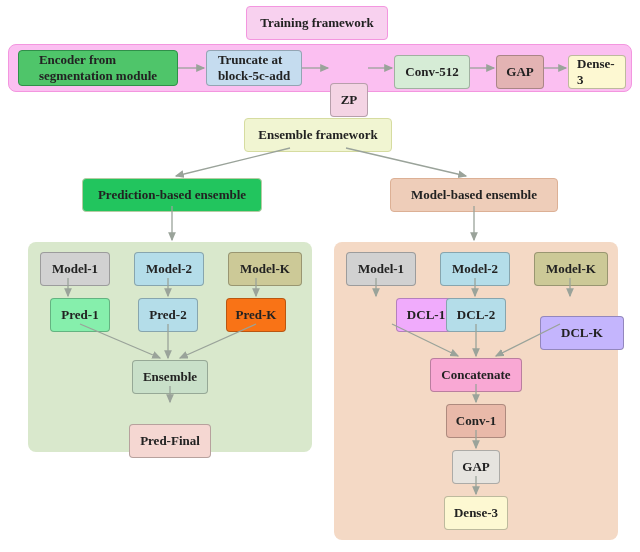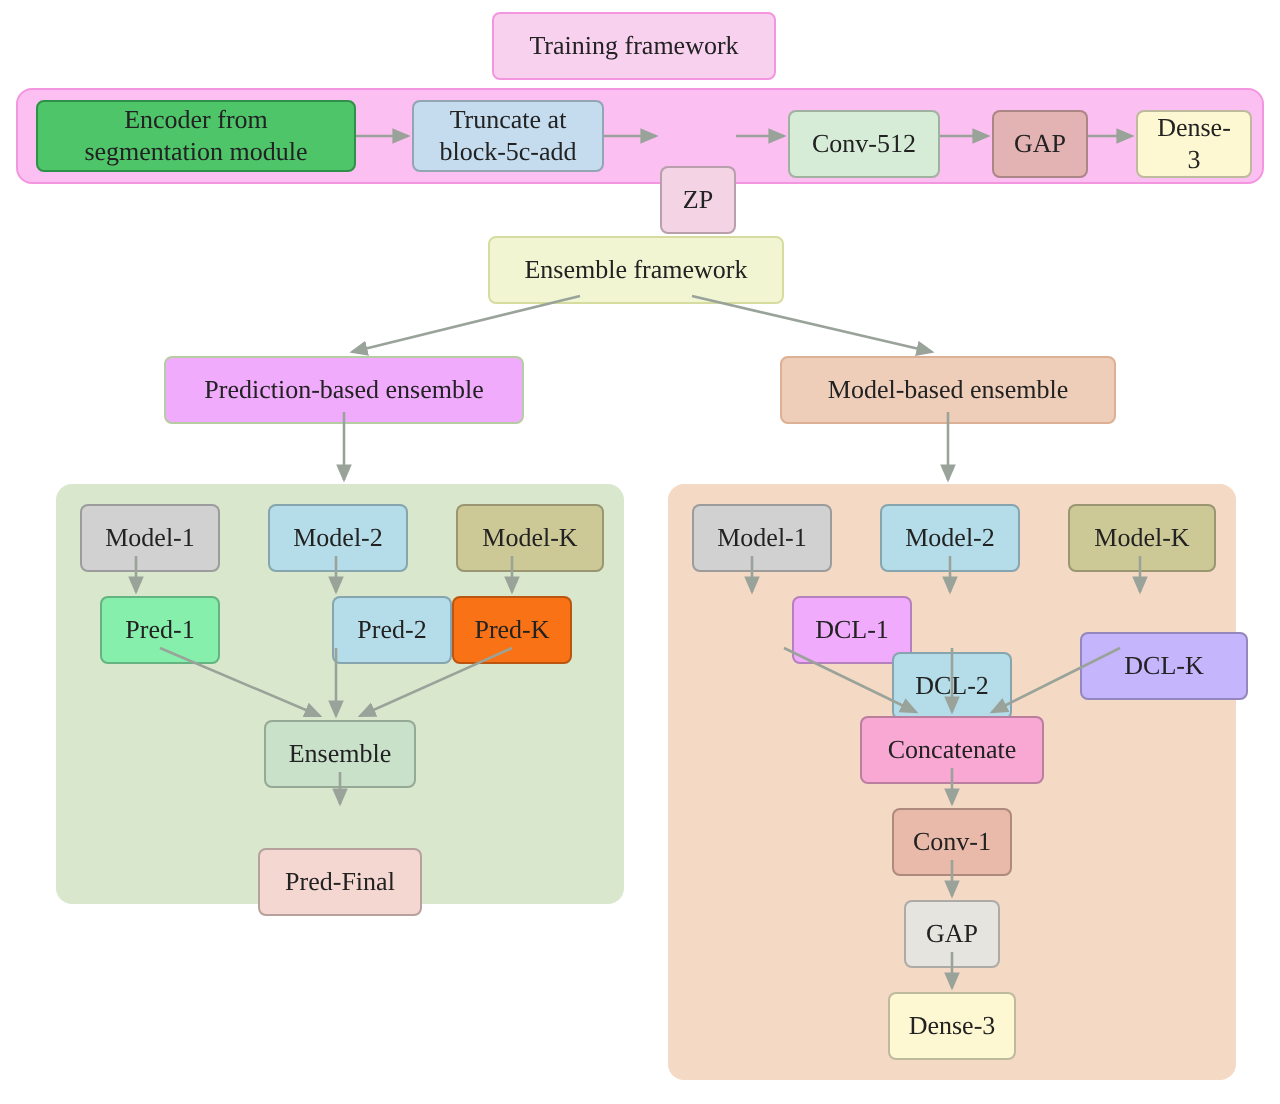--- a/index.html
+++ b/index.html
@@ -1,17 +1,17 @@
 <!DOCTYPE html>
 <html><head>
 <meta charset="utf-8">
 <style>
   * { box-sizing: border-box; margin: 0; padding: 0; }
   body { width: 640px; height: 552px; font-family: Georgia, 'Times New Roman', serif; font-size: 13px; color: #222; position: relative; background: #fff; }
-  .box { border: 1px solid rgba(0,0,0,.25); border-radius: 4px; padding: 16px 8px; text-align: center; display: flex; align-items: center; justify-content: center; position: absolute; white-space: pre-line; line-height: 1.25; }
+  .box { border: 1px solid rgba(0,0,0,.25); border-radius: 4px; padding: 16px 8px; text-align: left; display: flex; align-items: center; justify-content: center; position: absolute; white-space: pre-line; line-height: 1.25; font-weight: bold; }
   .panel { position: absolute; border-radius: 8px; }
   svg.arrows { position: absolute; top: 0; left: 0; width: 640px; height: 552px; pointer-events: none; }
 </style>
 </head>
 <body>
 
 <div class="box" style="left:246px; top:6px; width:142px; height:26px; background:#f8d1ef; border-color:#f396df;">Training framework</div>
 
 <div class="panel" style="left:8px; top:44px; width:624px; height:48px; background:#fbbff1; border:1px solid #f396df;"></div>
 
@@ -19,44 +19,44 @@
 segmentation module</div>
 <div class="box" style="left:206px; top:50px; width:96px; height:36px; background:#c5dcef;">Truncate at
 block-5c-add</div>
 <div class="box" style="left:330px; top:55px; width:38px; height:26px; background:#f4d4e4;margin-top:28px;">ZP</div>
 <div class="box" style="left:394px; top:55px; width:76px; height:26px; background:#d6ecd6;">Conv-512</div>
 <div class="box" style="left:496px; top:55px; width:48px; height:26px; background:#e3b3b3;">GAP</div>
 <div class="box" style="left:568px; top:55px; width:58px; height:26px; background:#fdf8d2;">Dense-3</div>
 
 <div class="box" style="left:244px; top:118px; width:148px; height:28px; background:#f1f5d2; border-color:#d6dca0;">Ensemble framework</div>
 
-<div class="box" style="left:82px; top:178px; width:180px; height:28px; background:#f0abfc; border-color:#b6cca3;">Prediction-based ensemble</div>
+<div class="box" style="left:82px; top:178px; width:180px; height:28px; background:#22c55e; border-color:#b6cca3;">Prediction-based ensemble</div>
 <div class="box" style="left:390px; top:178px; width:168px; height:28px; background:#eecdb9; border-color:#dcb095;">Model-based ensemble</div>
 
 <div class="panel" style="left:28px; top:242px; width:284px; height:210px; background:#d9e8cc;"></div>
 
 <div class="box" style="left:40px; top:252px; width:70px; height:26px; background:#d1d1d1;">Model-1</div>
 <div class="box" style="left:134px; top:252px; width:70px; height:26px; background:#b4dde9;">Model-2</div>
 <div class="box" style="left:228px; top:252px; width:74px; height:26px; background:#ccc997;">Model-K</div>
 
 <div class="box" style="left:50px; top:298px; width:60px; height:26px; background:#86efac;">Pred-1</div>
-<div class="box" style="left:138px; top:298px; width:60px; height:26px; background:#b4dde9;margin-left:28px;">Pred-2</div>
+<div class="box" style="left:138px; top:298px; width:60px; height:26px; background:#b4dde9;">Pred-2</div>
 <div class="box" style="left:226px; top:298px; width:60px; height:26px; background:#f97316;">Pred-K</div>
 
 <div class="box" style="left:132px; top:360px; width:76px; height:26px; background:#c9e0c9;">Ensemble</div>
 <div class="box" style="left:129px; top:404px; width:82px; height:26px; background:#f5d7d2;margin-top:20px;">Pred-Final</div>
 
 <div class="panel" style="left:334px; top:242px; width:284px; height:298px; background:#f4d9c5;"></div>
 
 <div class="box" style="left:346px; top:252px; width:70px; height:26px; background:#d1d1d1;">Model-1</div>
 <div class="box" style="left:440px; top:252px; width:70px; height:26px; background:#b4dde9;">Model-2</div>
 <div class="box" style="left:534px; top:252px; width:74px; height:26px; background:#ccc997;">Model-K</div>
 
 <div class="box" style="left:352px; top:298px; width:60px; height:26px; background:#f0abfc;margin-left:44px;">DCL-1</div>
-<div class="box" style="left:446px; top:298px; width:60px; height:26px; background:#b4dde9;margin-top:28px;">DCL-2</div>
+<div class="box" style="left:446px; top:298px; width:60px; height:26px; background:#b4dde9;">DCL-2</div>
 <div class="box" style="left:540px; top:316px; width:84px; height:26px; background:#c4b5fd;">DCL-K</div>
 
 <div class="box" style="left:430px; top:358px; width:92px; height:22px; background:#f9a8d4;">Concatenate</div>
 <div class="box" style="left:446px; top:404px; width:60px; height:26px; background:#e9b9a9;">Conv-1</div>
 <div class="box" style="left:452px; top:450px; width:48px; height:26px; background:#e6e4df;">GAP</div>
 <div class="box" style="left:444px; top:496px; width:64px; height:26px; background:#fdf8d2;">Dense-3</div>
 
 <svg class="arrows">
   <defs>
     <marker id="ah" markerWidth="8" markerHeight="8" refX="6" refY="3" orient="auto">

